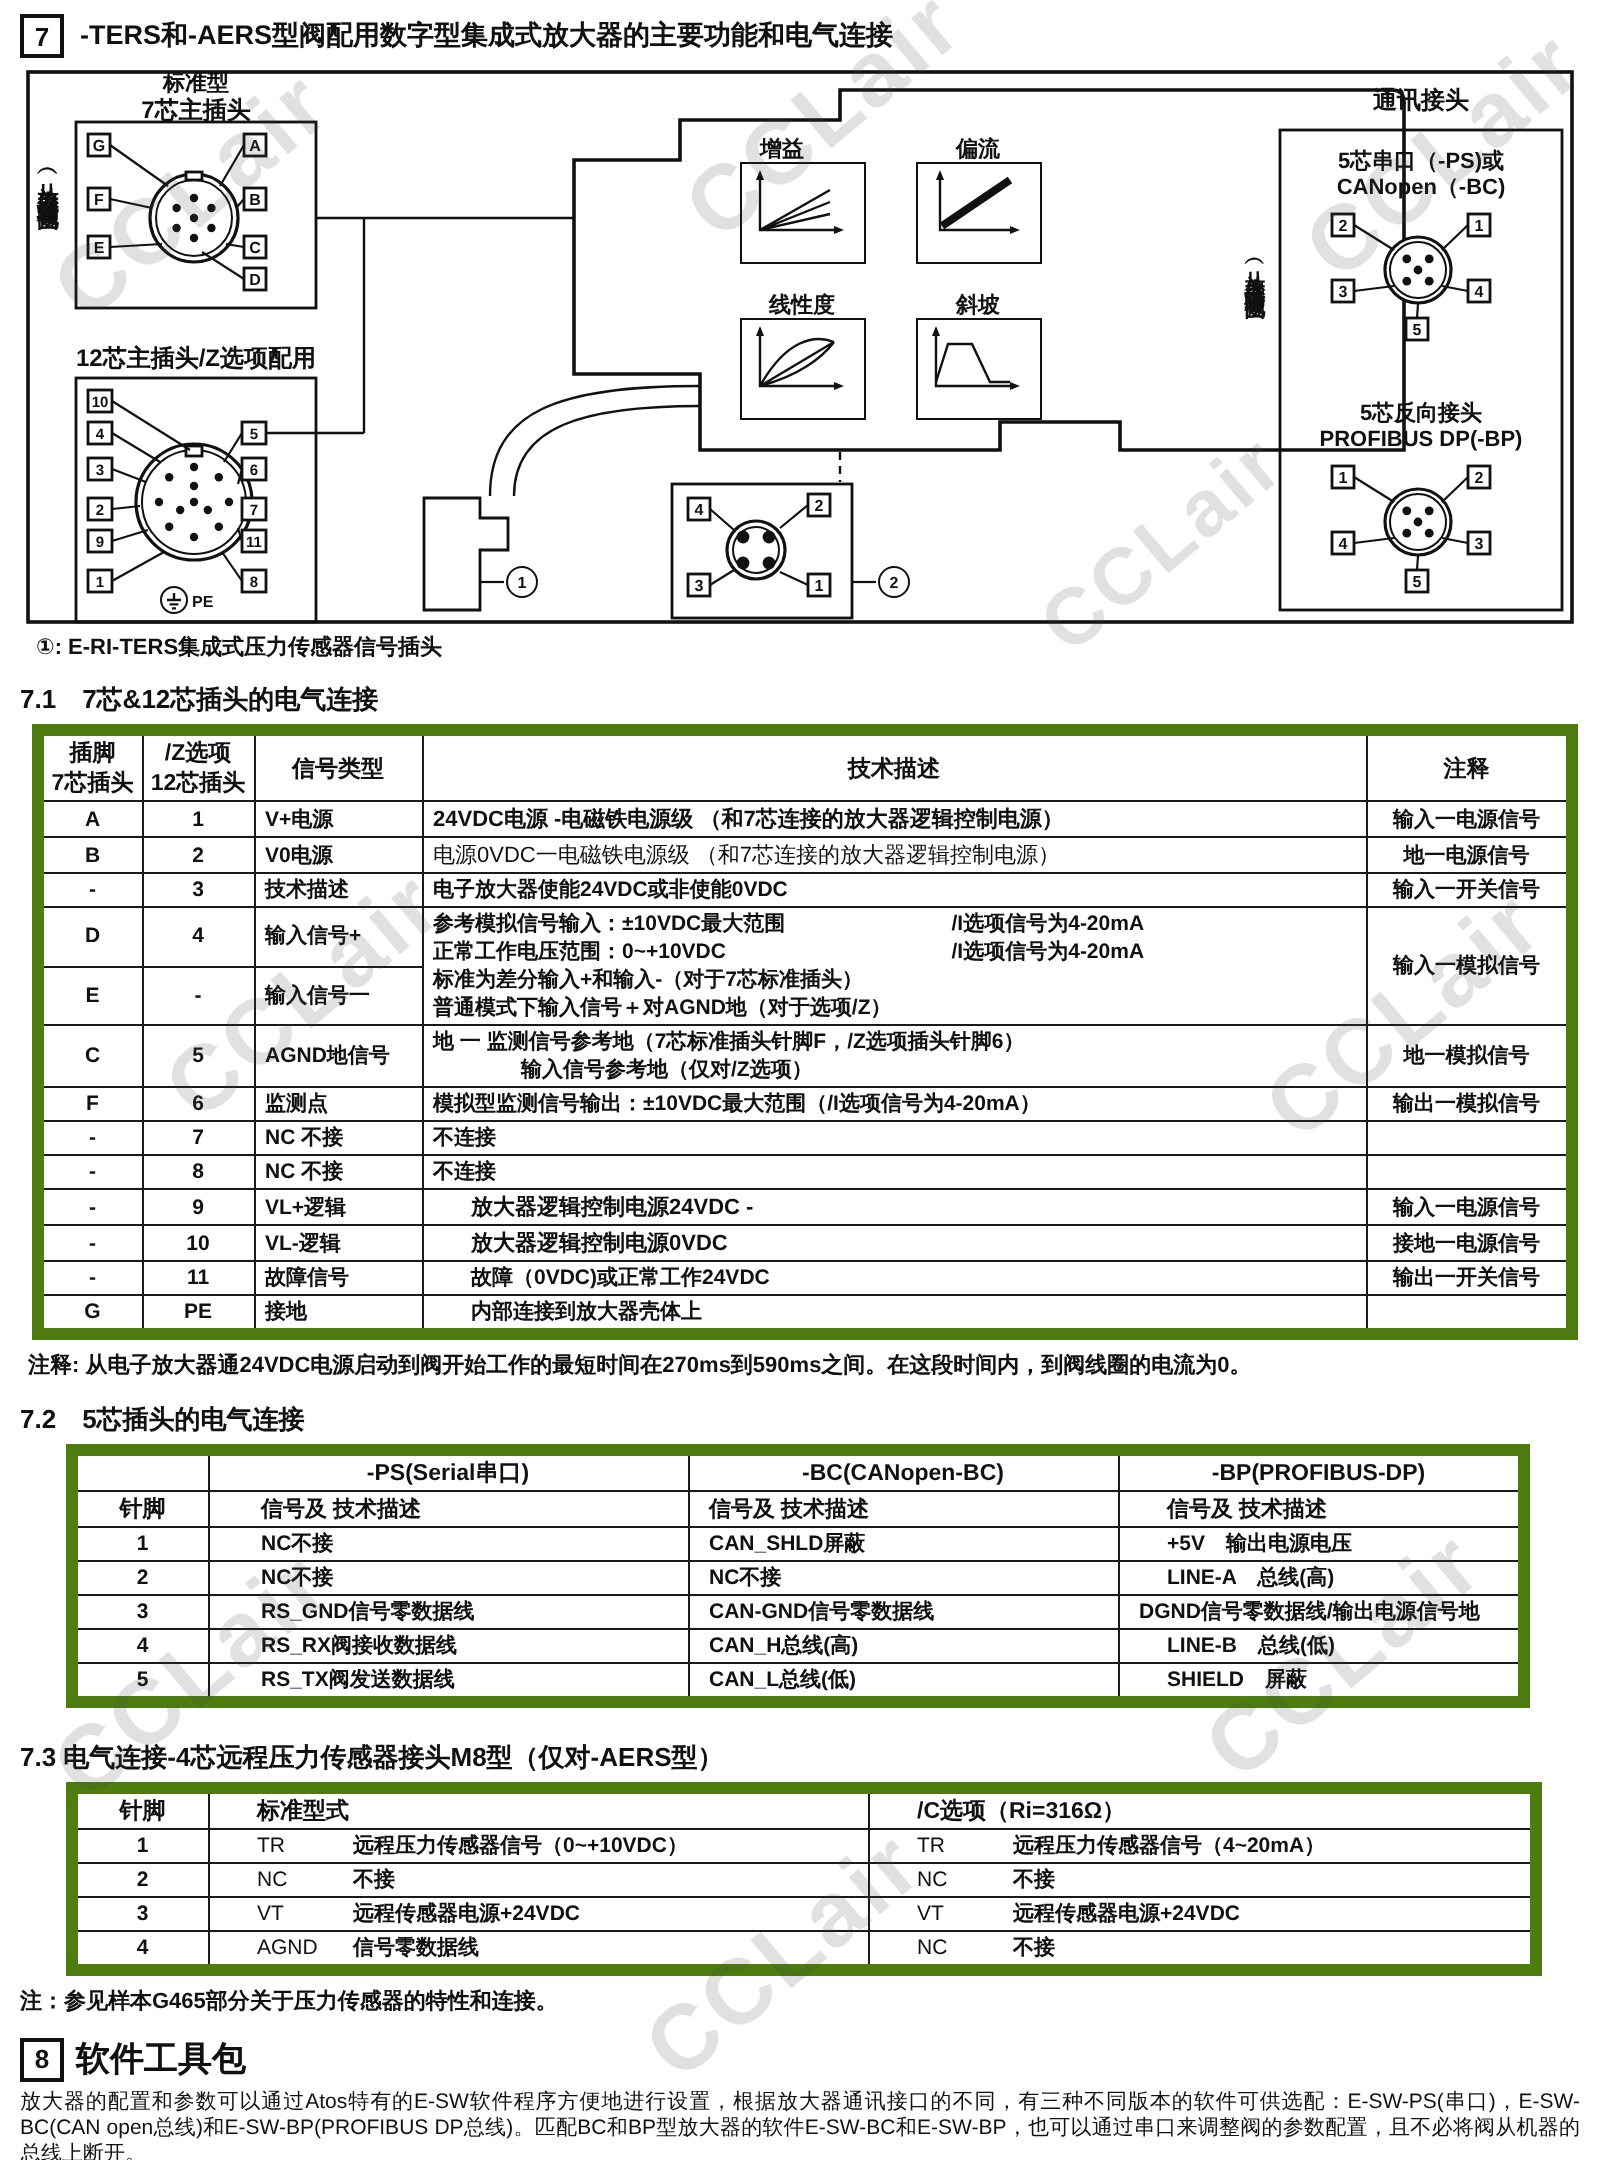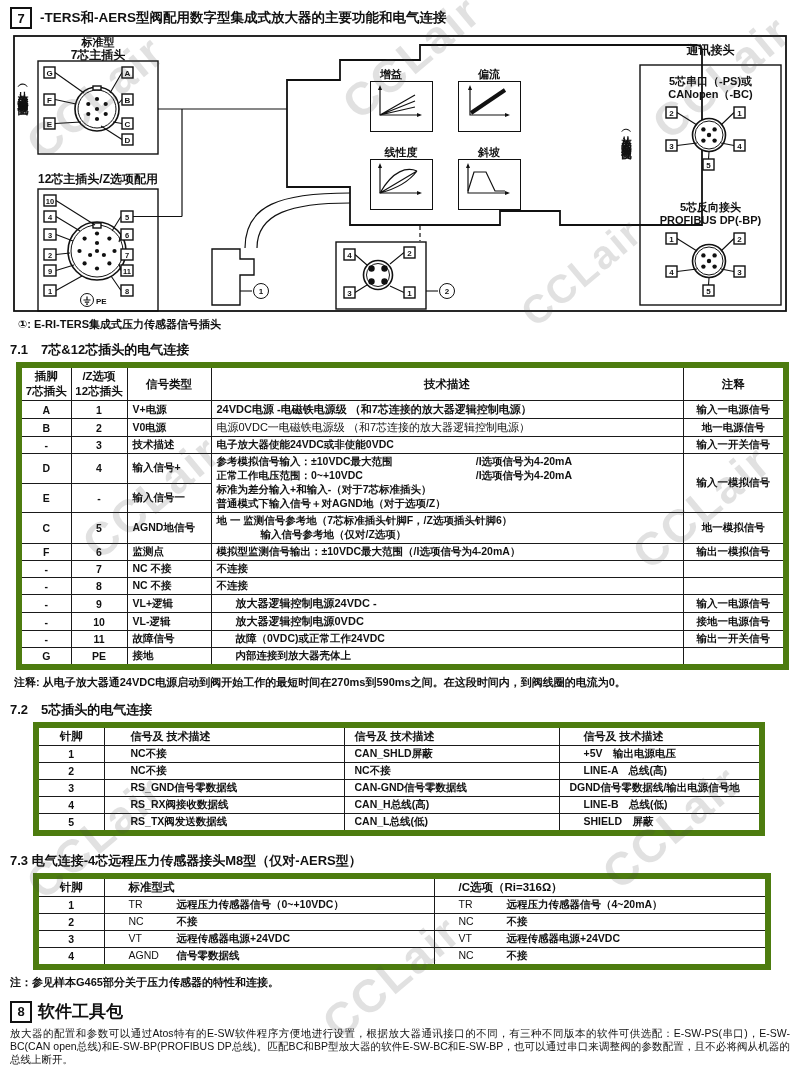--- a/index.html
+++ b/index.html
@@ -486,20 +486,26 @@
 
 <div class="sec-h" style="margin-top:11px">7.2　5芯插头的电气连接</div>
 <table class="t72">
   <colgroup>
       <col style="width:68px">
       <col style="width:240px">
       <col style="width:215px">
       <col style="width:203px">
     </colgroup>
   <tbody>
+      <tr>
+    <th></th>
+    <th>-PS(Serial串口)</th>
+    <th>-BC(CANopen-BC)</th>
+    <th>-BP(PROFIBUS-DP)</th>
+  </tr>
   <tr>
     <th>针脚</th>
     <th style="text-align:left;padding-left:26px;font-size:11px">信号及 技术描述</th>
     <th style="text-align:left;padding-left:10px;font-size:11px">信号及 技术描述</th>
     <th style="text-align:left;padding-left:24px;font-size:11px">信号及 技术描述</th>
   </tr>
   <tr>
     <td class="c">1</td>
     <td style="padding-left:26px">NC不接</td>
     <td style="padding-left:10px">CAN_SHLD屏蔽</td>

